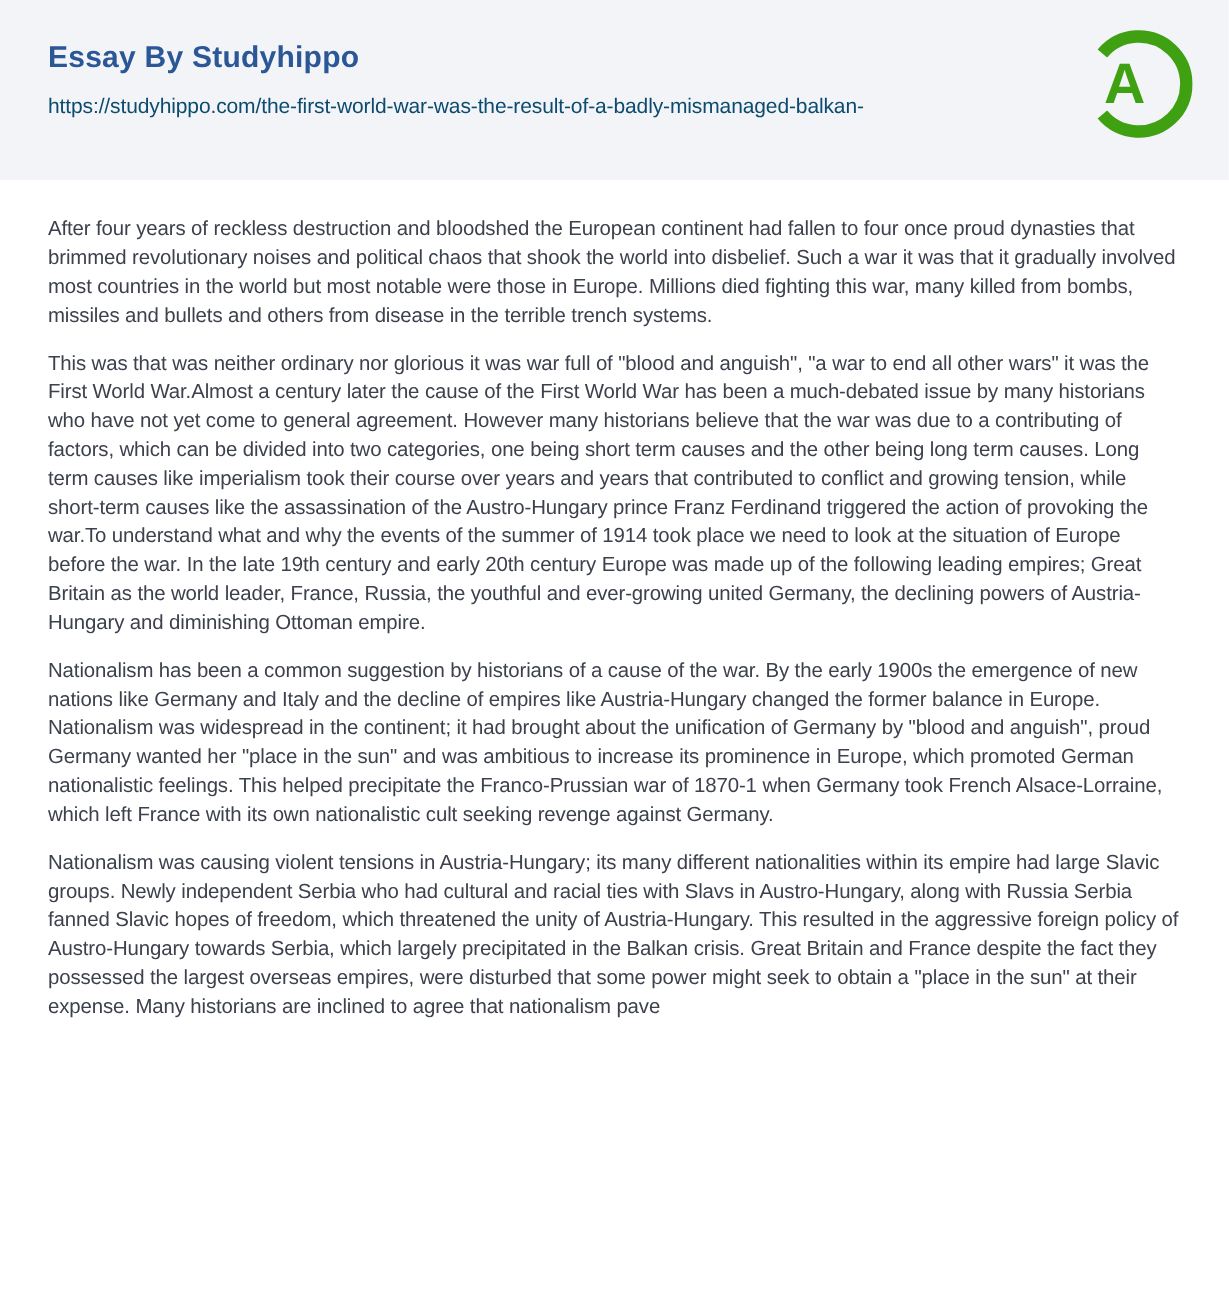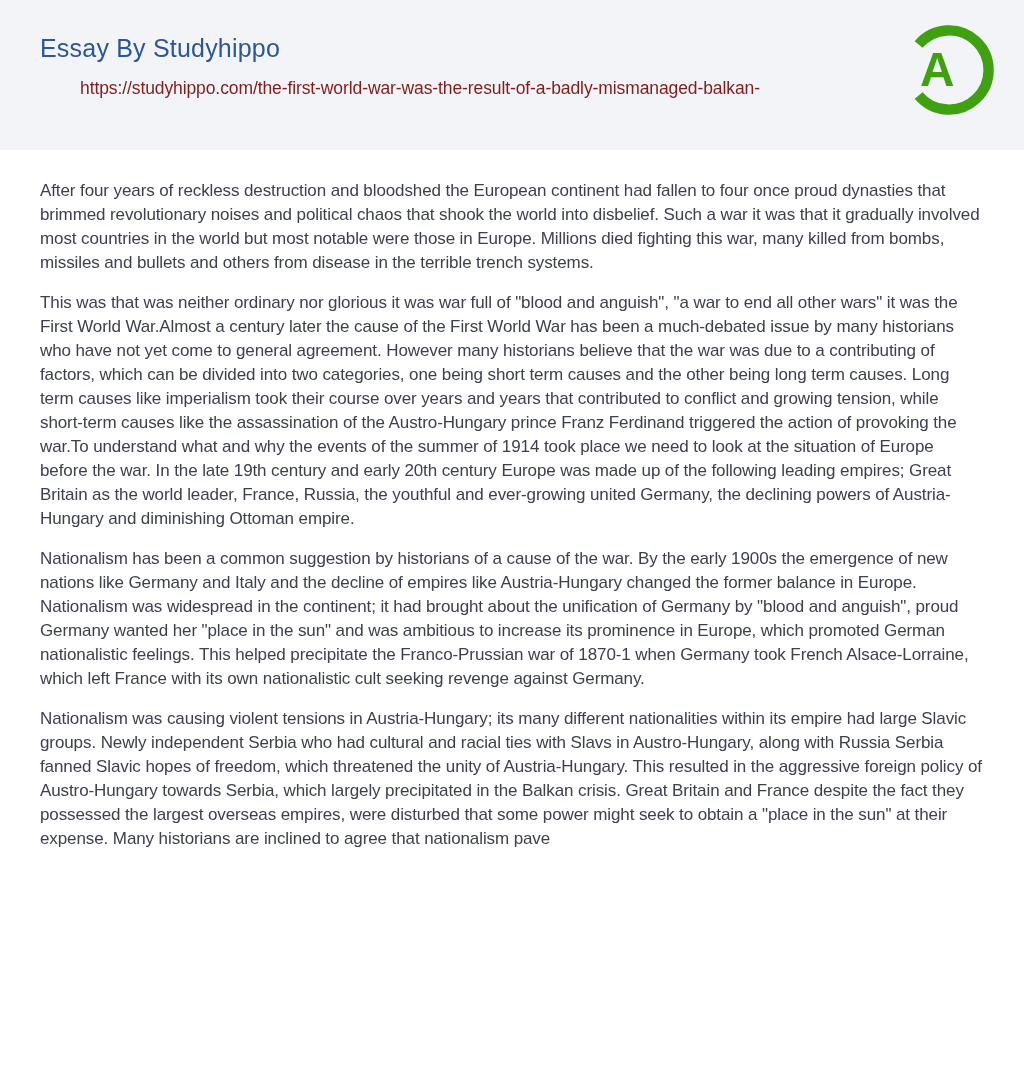--- a/index.html
+++ b/index.html
@@ -18,33 +18,32 @@
     position: relative;
     box-sizing: border-box;
     width: 100%;
     height: 150px;
     background: #f2f4f7;
     padding: 34px 40px 0 40px;
   }
   .site-title {
     color: #2b5797;
     font-size: 25px;
-    font-weight: 400;
+    font-weight: 700;
     letter-spacing: 0.2px;
     line-height: 28px;
   }
   .essay-url {
     margin-top: 13px;
-    color: #7f1d1d;
+    color: #0c4a6e;
     font-size: 17.5px;
     line-height: 27px;
     letter-spacing: -0.1px;
     max-width: 800px;
     cursor: pointer;
-    margin-left: 40px;
   }
   .logo-box {
     position: absolute;
     top: 24px;
     right: 30px;
     width: 90px;
     height: 92px;
   }
   .content {
     box-sizing: border-box;

